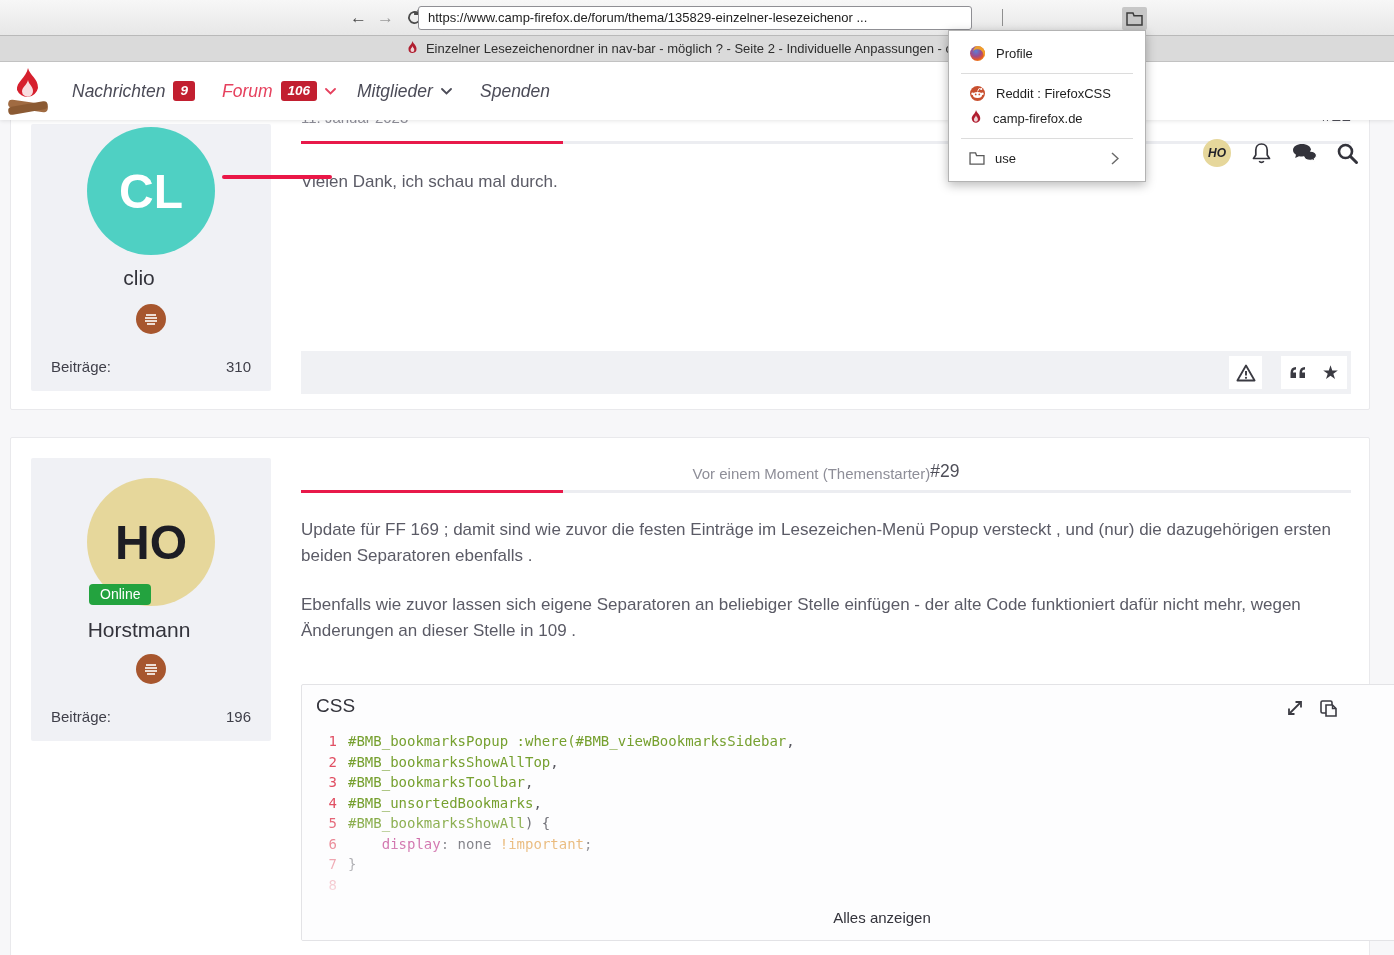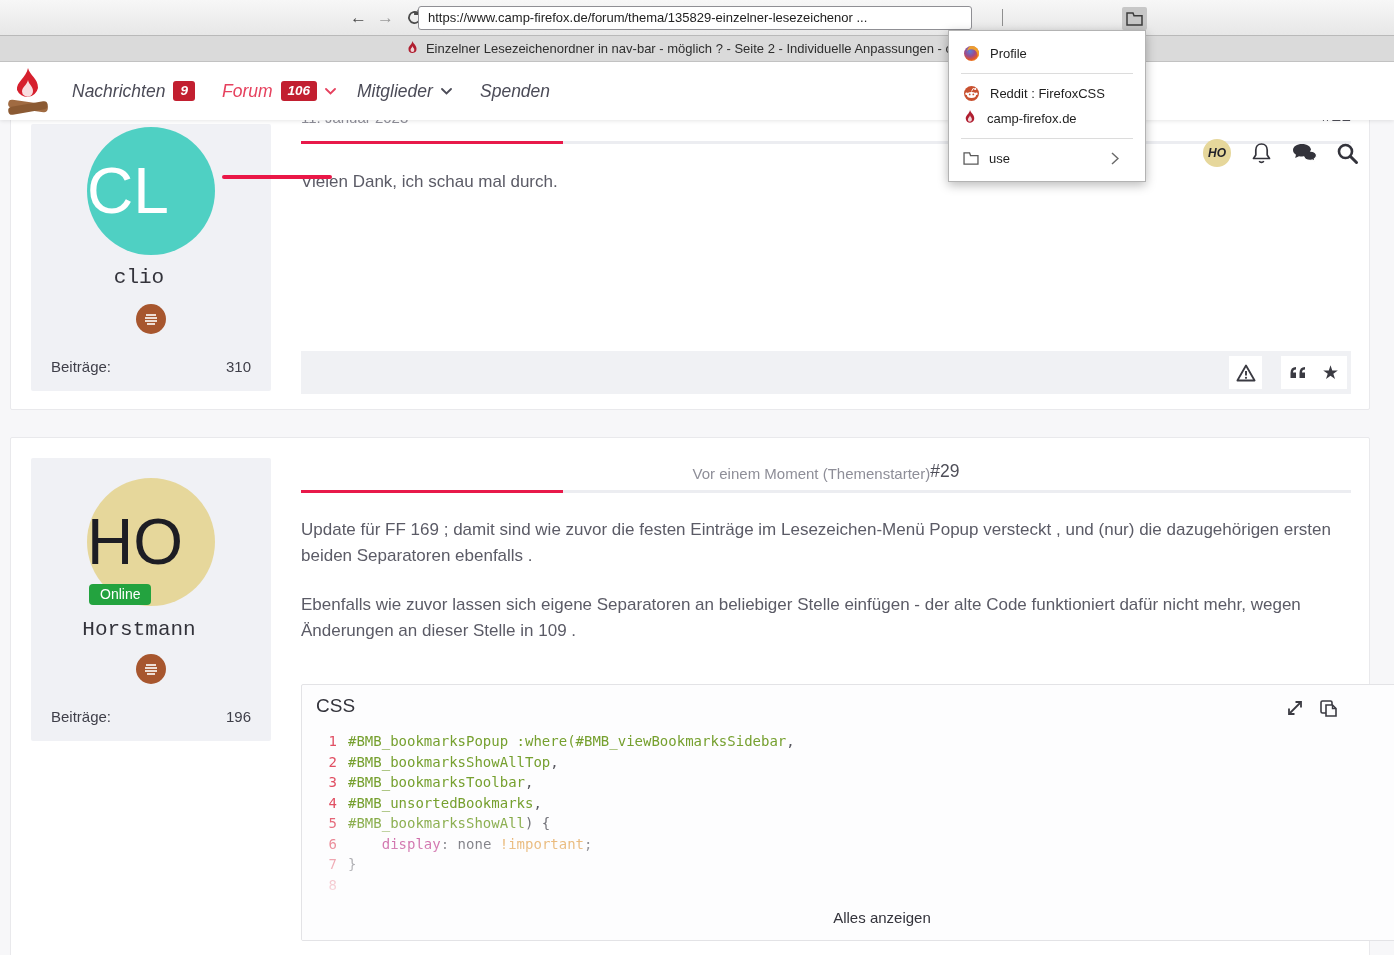--- a/index.html
+++ b/index.html
@@ -20,21 +20,21 @@
     border-radius:2px; display:flex; align-items:center; justify-content:center; }
 
   #tab-bar { left:0; top:36px; width:1394px; height:26px; z-index:39;
     background:#dadada; border-bottom:1px solid #c2c2c2;
     display:flex; align-items:center; justify-content:center; gap:7px; }
   #tab-title { font-size:13px; color:#2e2e2e; white-space:nowrap; }
 
   
   #bm-dropdown { left:948px; top:30px; width:198px; z-index:60; background:#fff;
     border:1px solid #b3b3b3; box-shadow:0 3px 10px rgba(0,0,0,.28); padding:10px 0 10px; }
-  .bm-row { height:25px; display:flex; align-items:center; gap:10px; padding:0 14px;
+  .bm-row { height:25px; display:flex; align-items:center; gap:10px; padding:0 20px;
     font-size:13px; color:#1e1e1e; position:relative;text-align:center; }
   .bm-sep { height:1px; background:#dcdcdc; margin:7px 12px; }
   .bm-chevron { position:absolute; right:26px; top:6px; }
 
   
   #site-nav { left:0; top:62px; width:1394px; height:58px; z-index:30; background:#fff;
     box-shadow:0 1px 4px rgba(0,0,0,.10);font-style:italic; }
   .nav-item { top:0; height:58px; display:flex; align-items:center; gap:8px;
     font-size:17.5px; color:#4b4b57; font-weight:500; }
   .nav-badge { background:#c21f30; color:#fff; font-size:13.5px; font-weight:700;
@@ -45,22 +45,22 @@
     background:#e6d79b; color:#22222a; font-size:12px; font-weight:700;
     display:flex; align-items:center; justify-content:center; }
 
   
   .post-card { left:10px; width:1360px; background:#fff; border:1px solid #e9e9ec; border-radius:2px; }
   #post-1 { top:80px; height:330px; z-index:1; }
   #post-2 { top:437px; height:600px; z-index:1; }
 
   .side-card { left:20px; width:240px; background:#f0f1f5; border-radius:2px; }
   .avatar-big { left:56px; width:128px; height:128px; border-radius:50%;
-    display:flex; align-items:center; font-size:64px; }
-  .author-name { left:0; width:216px; text-align:center; font-size:21px; color:#33333b;font-family:Liberation Mono, monospace; }
+    display:flex; align-items:center; justify-content:center; font-size:48px;font-weight:bold; }
+  .author-name { left:0; width:216px; text-align:center; font-size:21px; color:#33333b; }
   .rank-badge { left:105px; width:30px; height:30px; border-radius:50%; background:#a7562e;
     display:flex; align-items:center; justify-content:center; }
   .stats-row { left:0; width:240px; padding:0 20px; display:flex; justify-content:space-between;
     font-size:15px; color:#3f3f49; }
 
   .post-meta { left:290px; width:1050px; display:flex; justify-content:space-between; align-items:flex-end; }
   .meta-date { font-size:15px; color:#8e8e98; }
   .meta-number { font-size:17.5px; color:#4e4e58; }
   .post-divider { left:290px; width:1050px; height:3px;
     background:linear-gradient(to right,#e8194a 0 262px,#ecedf1 262px); }

